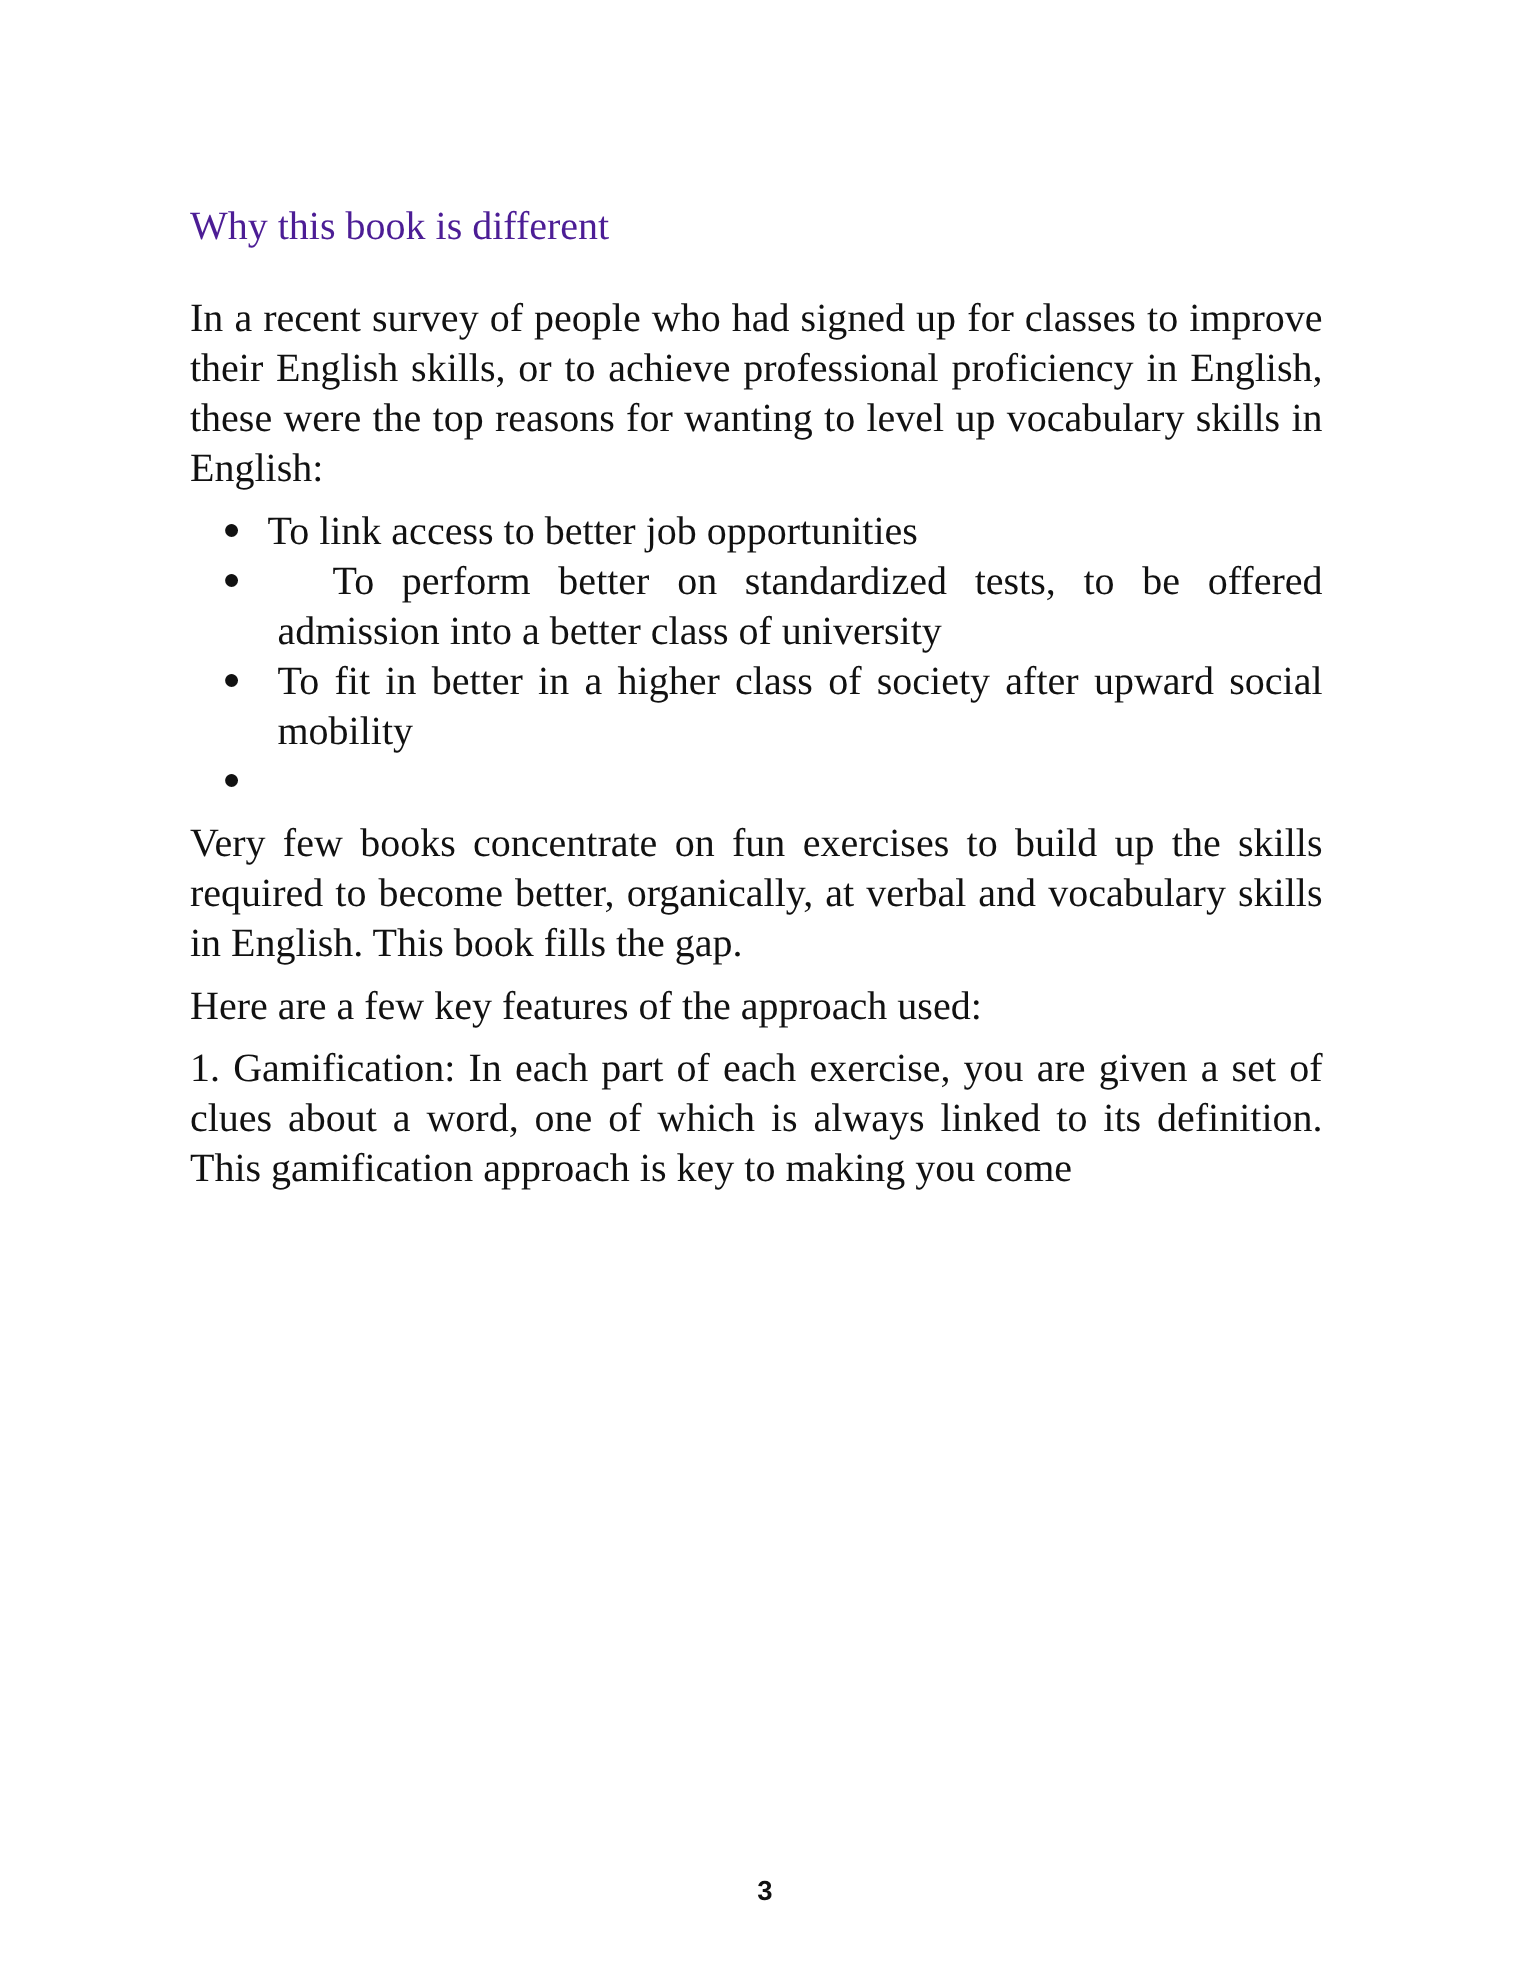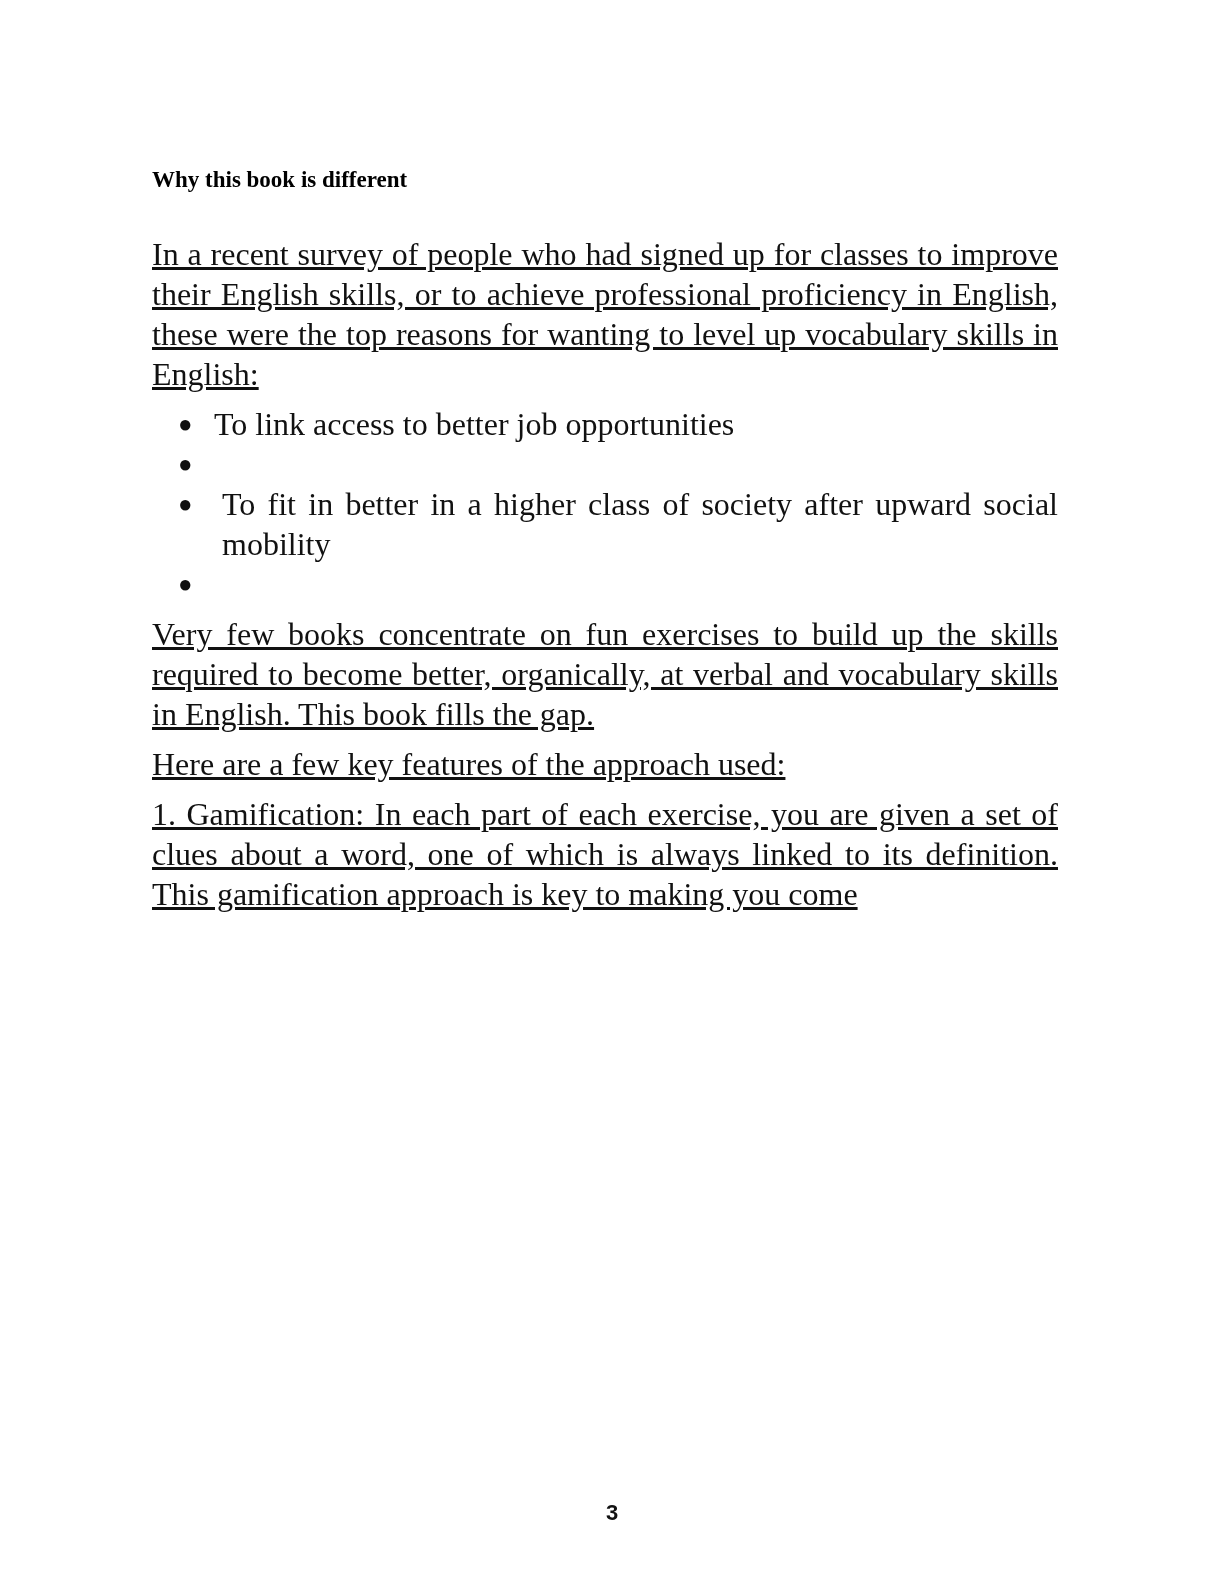--- a/index.html
+++ b/index.html
@@ -2,25 +2,25 @@
 <html><head>
 <meta charset="utf-8">
 <style>
   html, body { margin: 0; padding: 0; background: #ffffff; }
   body { width: 1224px; height: 1584px; position: relative; overflow: hidden; }
   .page {
     position: absolute; left: 152px; top: 158px; width: 906px;
     font-family: "Liberation Serif", serif; color: #111111;
   }
   .heading {
-    font-size: 23px; color: #000000; line-height: 44px; margin: 0 0 32px 0;
-    font-weight: bold;
+    font-size: 32px; color: #4c1d95; line-height: 44px; margin: 0 0 32px 0;
+    font-weight: normal;
   }
   p {
-    font-size: 32px; line-height: 40px; margin: 0 0 10px 0; text-align: justify; text-decoration: underline;
+    font-size: 32px; line-height: 40px; margin: 0 0 10px 0; text-align: justify;
   }
   ul.bullets { list-style: none; margin: 0 0 10px 0; padding: 0; }
   ul.bullets li {
     position: relative; padding-left: 70px; font-size: 32px; line-height: 40px;
     text-align: justify;
   }
   ul.bullets li .bullet {
     position: absolute; left: 26px; top: 0; font-size: 24px; line-height: 40px;
   }
   ul.bullets li.first { padding-left: 62px; }
@@ -37,21 +37,21 @@
 <div class="page">
   <h2 class="heading">Why this book is different</h2>
   <p>In a recent survey of people who had signed up for classes to improve their English skills, or to achieve professional proficiency in English, these were the top reasons for wanting to level up vocabulary skills in English:</p>
   <ul class="bullets">
     <li class="first">
       <span class="bullet">●</span>
       <span>To link access to better job opportunities</span>
     </li>
     <li class="indent">
       <span class="bullet">●</span>
-      <span class="pad"></span>
+      <span class="pad"></span><span class="txt">To perform better on standardized tests, to be offered admission into a better class of university</span>
     </li>
     <li>
       <span class="bullet">●</span>
       <span>To fit in better in a higher class of society after upward social mobility</span>
     </li>
     <li class="indent">
       <span class="bullet">●</span>
       <span class="pad"></span>
     </li>
   </ul>

